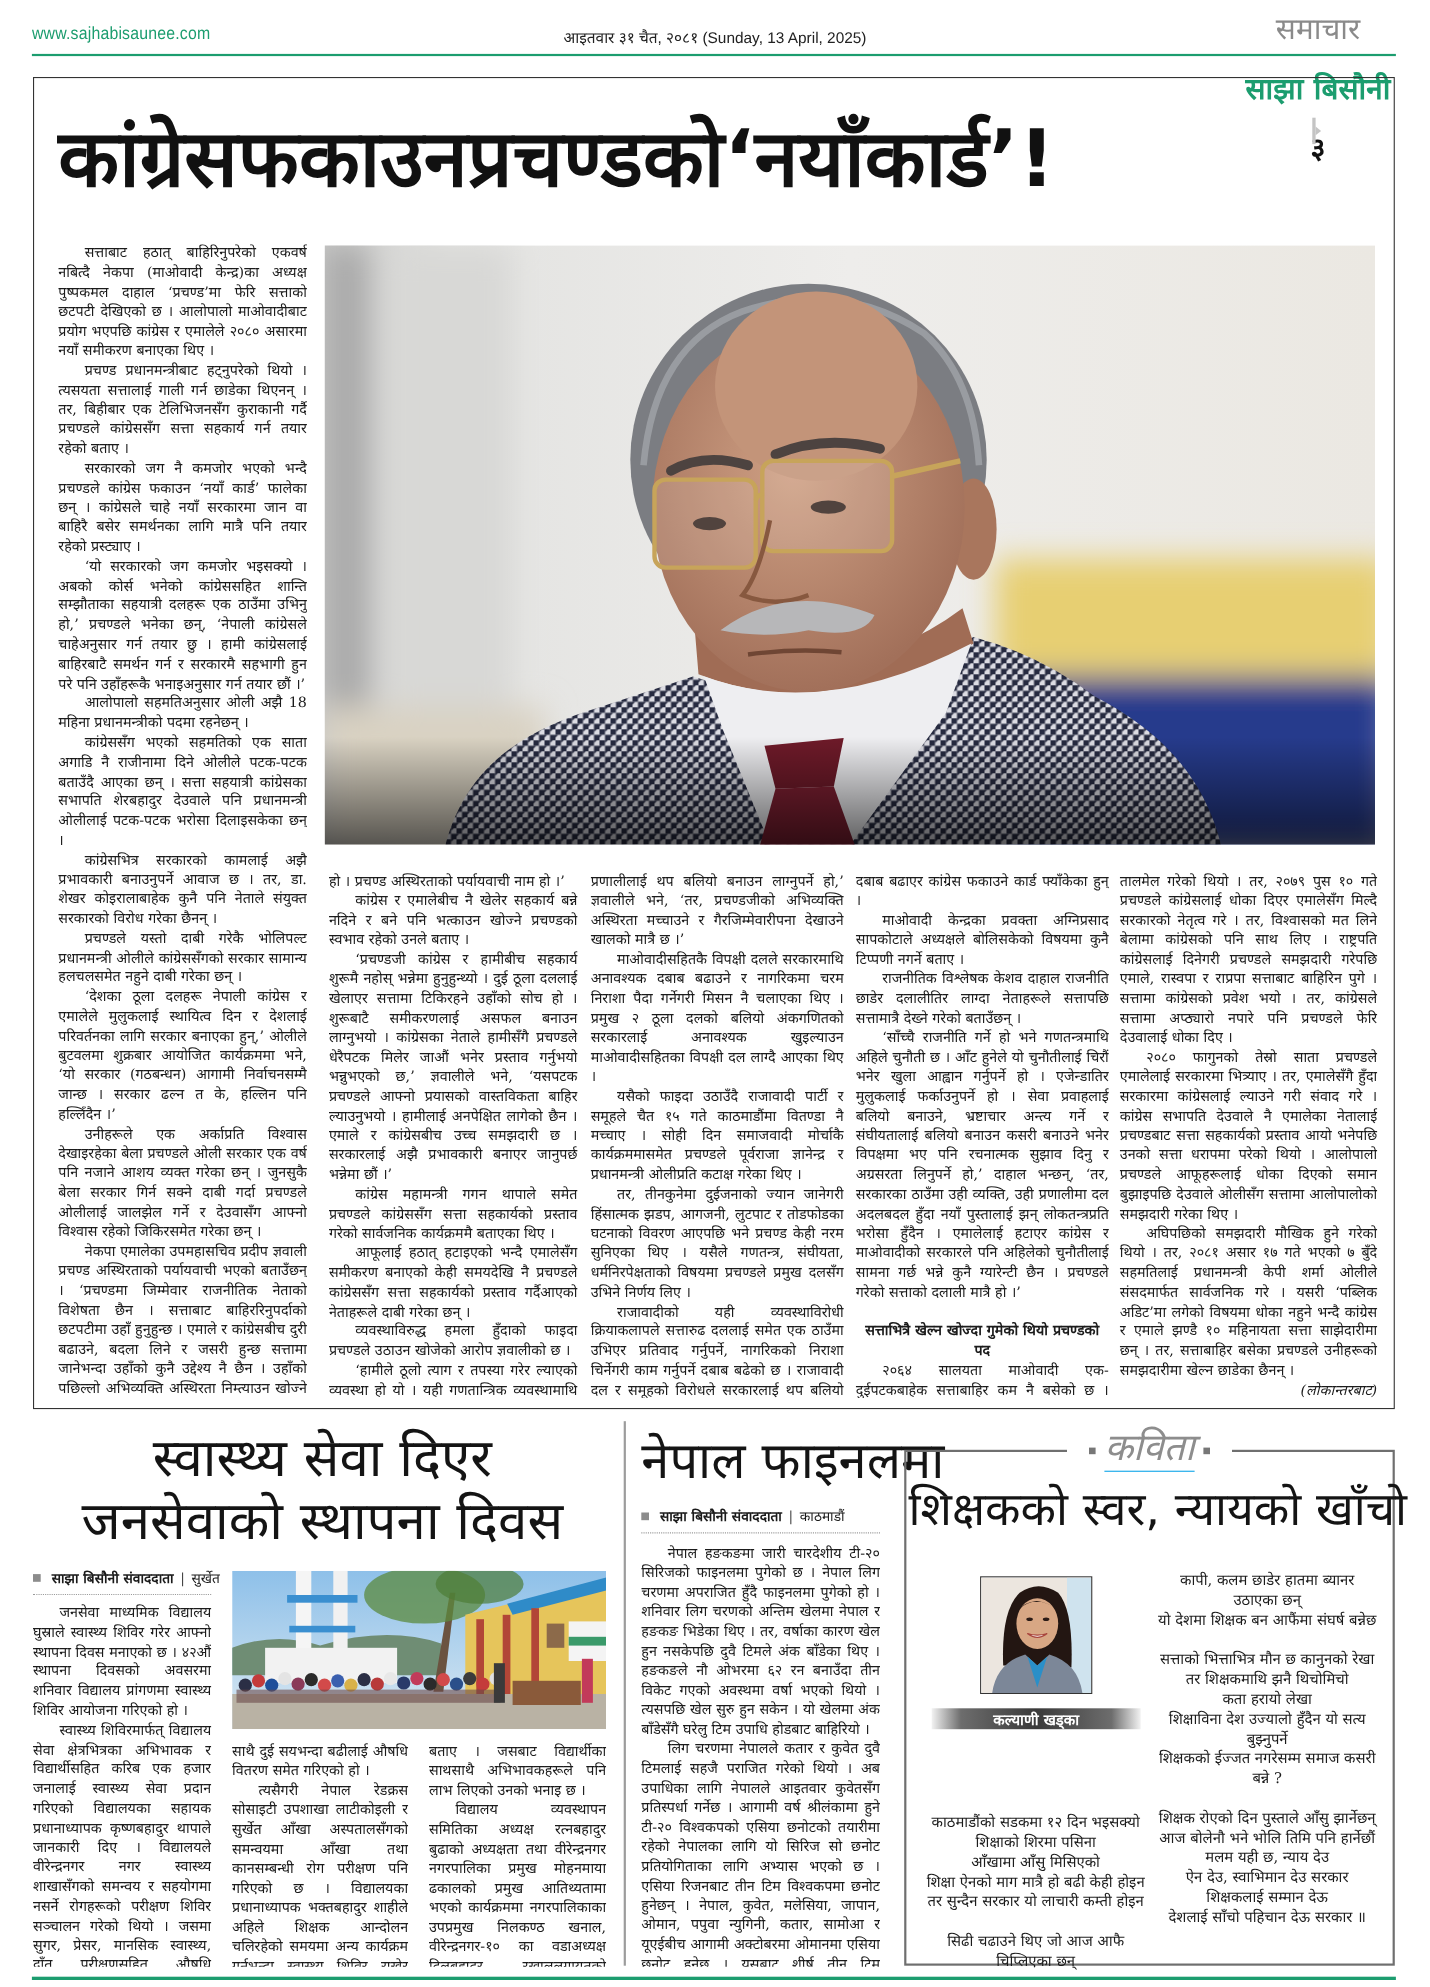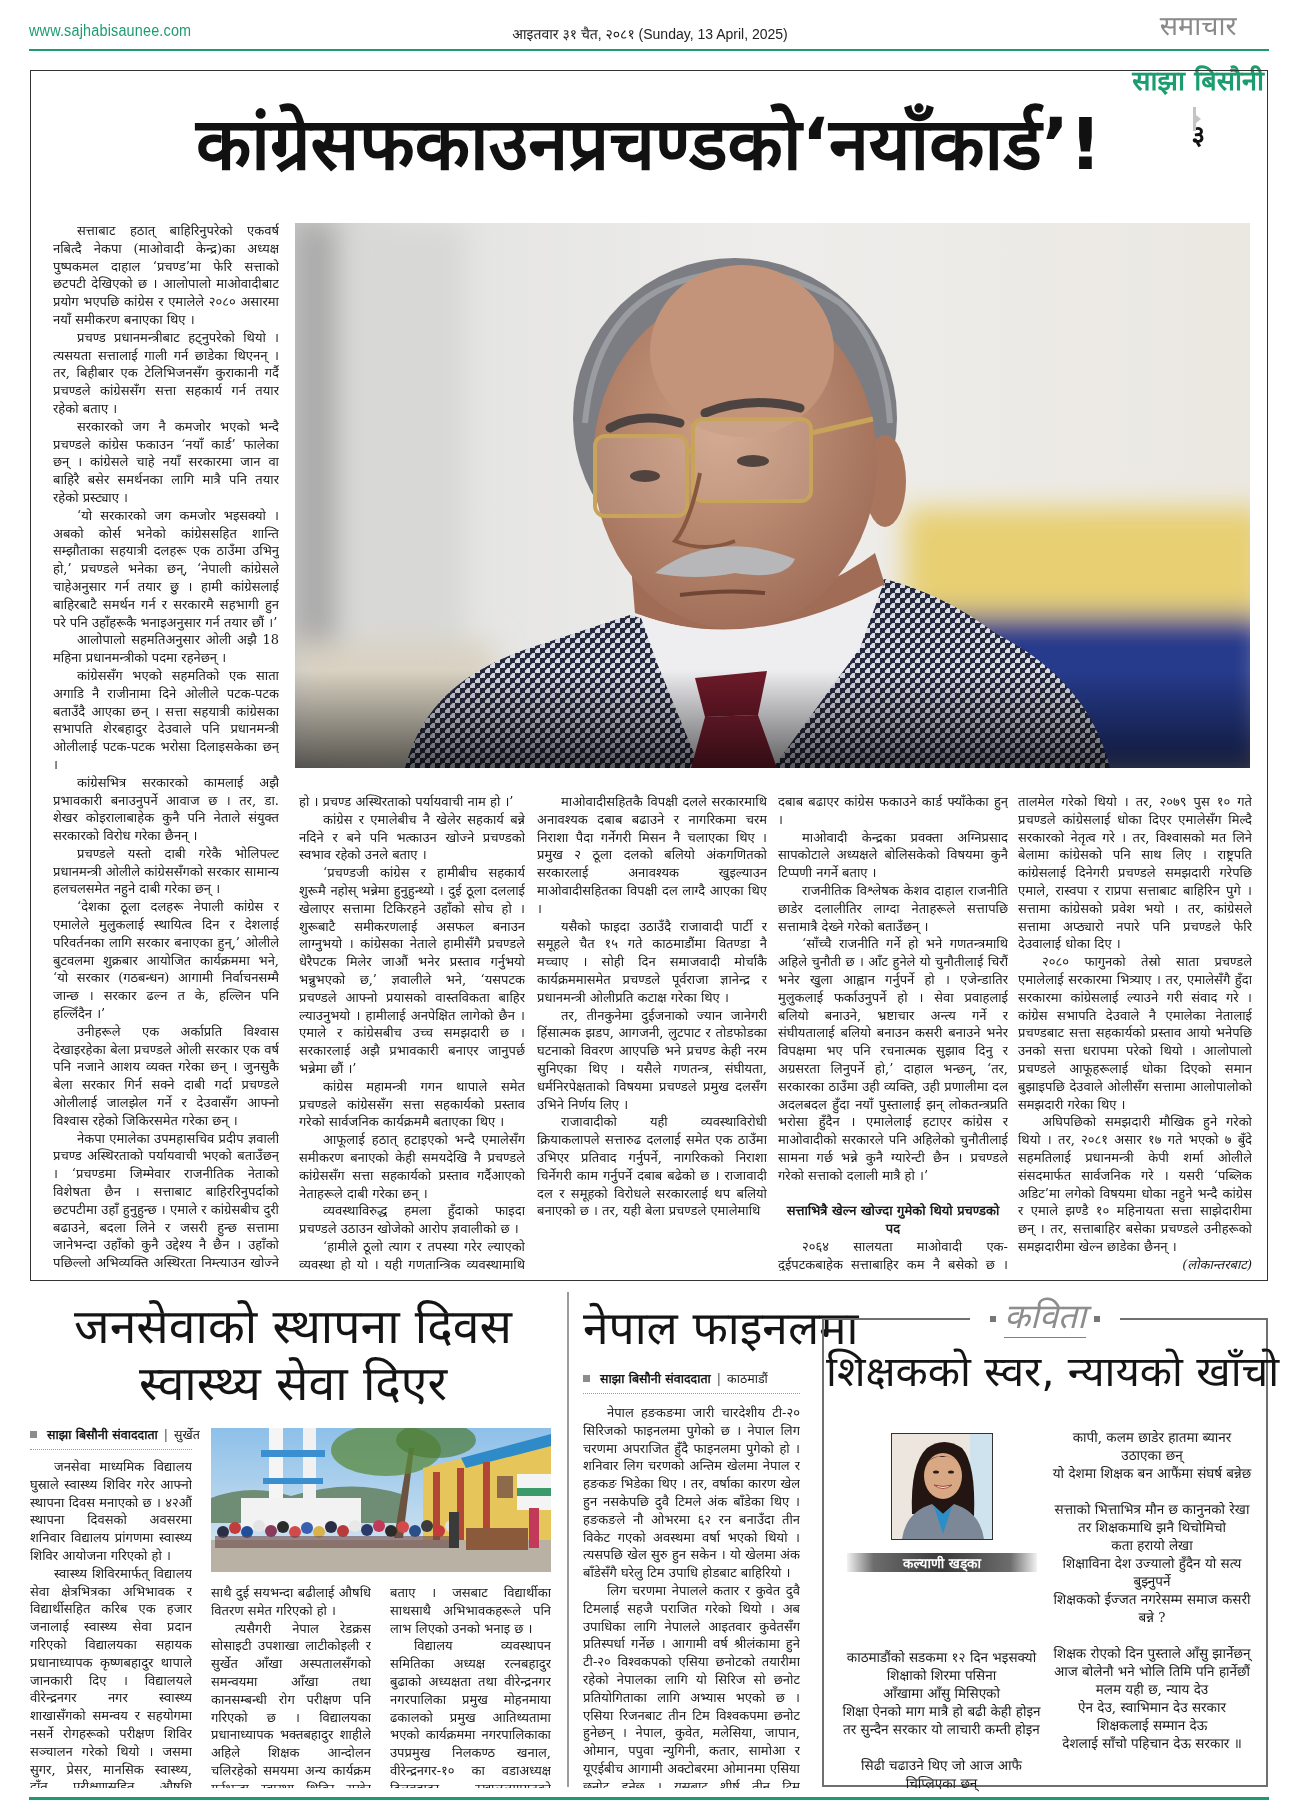--- a/index.html
+++ b/index.html
@@ -23,21 +23,21 @@
   .hdr-marker { width: 10px; height: 24px; position: relative; }
   .hdr-marker::before { content: ""; position: absolute; left: 0; top: 0; width: 3px; height: 24px; background: #c4c4c4; }
   .hdr-marker::after { content: ""; position: absolute; left: 3px; top: 8px; border-left: 5px solid #c4c4c4;
     border-top: 4px solid transparent; border-bottom: 4px solid transparent; }
   .hdr-page { font-size: 26px; font-weight: bold; color: #111; }
   .rule-top { left: 29px; top: 49px; width: 1240px; height: 2px; background: #1c9d6f; }
   .rule-bottom { left: 29px; top: 1797px; width: 1240px; height: 3px; background: #1c9d6f; }
 
   
   .main-box { left: 30px; top: 70px; width: 1238px; height: 1211px; border: 1px solid #333; box-sizing: border-box; }
-  .headline { left: 53px; top: 90px; width: 1192px; height: 108px; display: flex; justify-content: center;
+  .headline { left: 53px; top: 90px; width: 1192px; height: 108px; display: flex; justify-content: flex-start;
     align-items: center; font-family: "DejaVu Sans", sans-serif; font-weight: bold; font-size: 72px; color: #111;
     white-space: nowrap; line-height: 108px; }
   .main-photo { left: 295px; top: 223px; width: 955px; height: 545px; overflow: hidden; }
 
   .col { position: absolute; overflow: hidden; text-align: justify; font-size: 13px; line-height: 17.8px; color: #1b1b1b; }
   .col p { margin: 0; text-indent: 24px; }
   .col p.cont { text-indent: 0; }
   .col p.sub { font-weight: bold; text-indent: 0; margin-top: 17.8px; text-align: center; }
   .col p.src { text-align: right; font-style: italic; text-indent: 0; }
 
@@ -202,20 +202,21 @@
   <p class="cont">हो । प्रचण्ड अस्थिरताको पर्यायवाची नाम हो ।’</p>
   <p>कांग्रेस र एमालेबीच नै खेलेर सहकार्य बन्ने नदिने र बने पनि भत्काउन खोज्ने प्रचण्डको स्वभाव रहेको उनले बताए ।</p>
   <p>‘प्रचण्डजी कांग्रेस र हामीबीच सहकार्य शुरूमै नहोस् भन्नेमा हुनुहुन्थ्यो । दुई ठूला दललाई खेलाएर सत्तामा टिकिरहने उहाँको सोच हो । शुरूबाटै समीकरणलाई असफल बनाउन लाग्नुभयो । कांग्रेसका नेताले हामीसँगै प्रचण्डले धेरैपटक मिलेर जाऔं भनेर प्रस्ताव गर्नुभयो भन्नुभएको छ,’ ज्ञवालीले भने, ‘यसपटक प्रचण्डले आफ्नो प्रयासको वास्तविकता बाहिर ल्याउनुभयो । हामीलाई अनपेक्षित लागेको छैन । एमाले र कांग्रेसबीच उच्च समझदारी छ । सरकारलाई अझै प्रभावकारी बनाएर जानुपर्छ भन्नेमा छौं ।’</p>
   <p>कांग्रेस महामन्त्री गगन थापाले समेत प्रचण्डले कांग्रेससँग सत्ता सहकार्यको प्रस्ताव गरेको सार्वजनिक कार्यक्रममै बताएका थिए ।</p>
   <p>आफूलाई हठात् हटाइएको भन्दै एमालेसँग समीकरण बनाएको केही समयदेखि नै प्रचण्डले कांग्रेससँग सत्ता सहकार्यको प्रस्ताव गर्दैआएको नेताहरूले दाबी गरेका छन् ।</p>
   <p>व्यवस्थाविरुद्ध हमला हुँदाको फाइदा प्रचण्डले उठाउन खोजेको आरोप ज्ञवालीको छ ।</p>
   <p>‘हामीले ठूलो त्याग र तपस्या गरेर ल्याएको व्यवस्था हो यो । यही गणतान्त्रिक व्यवस्थामाथि एकथरिले हमला गरिरहेका छन् । यस्तो बेला</p>
 </div>
 
 <div class="col c3">
+  <p class="cont">प्रणालीलाई थप बलियो बनाउन लाग्नुपर्ने हो,’ ज्ञवालीले भने, ‘तर, प्रचण्डजीको अभिव्यक्ति अस्थिरता मच्चाउने र गैरजिम्मेवारीपना देखाउने खालको मात्रै छ ।’</p>
   <p>माओवादीसहितकै विपक्षी दलले सरकारमाथि अनावश्यक दबाब बढाउने र नागरिकमा चरम निराशा पैदा गर्नेगरी मिसन नै चलाएका थिए । प्रमुख २ ठूला दलको बलियो अंकगणितको सरकारलाई अनावश्यक खुइल्याउन माओवादीसहितका विपक्षी दल लाग्दै आएका थिए ।</p>
   <p>यसैको फाइदा उठाउँदै राजावादी पार्टी र समूहले चैत १५ गते काठमाडौंमा वितण्डा नै मच्चाए । सोही दिन समाजवादी मोर्चाकै कार्यक्रममासमेत प्रचण्डले पूर्वराजा ज्ञानेन्द्र र प्रधानमन्त्री ओलीप्रति कटाक्ष गरेका थिए ।</p>
   <p>तर, तीनकुनेमा दुईजनाको ज्यान जानेगरी हिंसात्मक झडप, आगजनी, लुटपाट र तोडफोडका घटनाको विवरण आएपछि भने प्रचण्ड केही नरम सुनिएका थिए । यसैले गणतन्त्र, संघीयता, धर्मनिरपेक्षताको विषयमा प्रचण्डले प्रमुख दलसँग उभिने निर्णय लिए ।</p>
   <p>राजावादीको यही व्यवस्थाविरोधी क्रियाकलापले सत्तारुढ दललाई समेत एक ठाउँमा उभिएर प्रतिवाद गर्नुपर्ने, नागरिकको निराशा चिर्नेगरी काम गर्नुपर्ने दबाब बढेको छ । राजावादी दल र समूहको विरोधले सरकारलाई थप बलियो बनाएको छ । तर, यही बेला प्रचण्डले एमालेमाथि</p>
 </div>
 
 <div class="col c4">
   <p class="cont">दबाब बढाएर कांग्रेस फकाउने कार्ड फ्याँकेका हुन् ।</p>
   <p>माओवादी केन्द्रका प्रवक्ता अग्निप्रसाद सापकोटाले अध्यक्षले बोलिसकेको विषयमा कुनै टिप्पणी नगर्ने बताए ।</p>
   <p>राजनीतिक विश्लेषक केशव दाहाल राजनीति छाडेर दलालीतिर लाग्दा नेताहरूले सत्तापछि सत्तामात्रै देख्ने गरेको बताउँछन् ।</p>
@@ -225,22 +226,22 @@
 </div>
 
 <div class="col c5">
   <p class="cont">तालमेल गरेको थियो । तर, २०७९ पुस १० गते प्रचण्डले कांग्रेसलाई धोका दिएर एमालेसँग मिल्दै सरकारको नेतृत्व गरे । तर, विश्वासको मत लिने बेलामा कांग्रेसको पनि साथ लिए । राष्ट्रपति कांग्रेसलाई दिनेगरी प्रचण्डले समझदारी गरेपछि एमाले, रास्वपा र राप्रपा सत्ताबाट बाहिरिन पुगे । सत्तामा कांग्रेसको प्रवेश भयो । तर, कांग्रेसले सत्तामा अप्ठ्यारो नपारे पनि प्रचण्डले फेरि देउवालाई धोका दिए ।</p>
   <p>२०८० फागुनको तेस्रो साता प्रचण्डले एमालेलाई सरकारमा भित्र्याए । तर, एमालेसँगै हुँदा सरकारमा कांग्रेसलाई ल्याउने गरी संवाद गरे । कांग्रेस सभापति देउवाले नै एमालेका नेतालाई प्रचण्डबाट सत्ता सहकार्यको प्रस्ताव आयो भनेपछि उनको सत्ता धरापमा परेको थियो । आलोपालो प्रचण्डले आफूहरूलाई धोका दिएको समान बुझाइपछि देउवाले ओलीसँग सत्तामा आलोपालोको समझदारी गरेका थिए ।</p>
   <p>अघिपछिको समझदारी मौखिक हुने गरेको थियो । तर, २०८१ असार १७ गते भएको ७ बुँदे सहमतिलाई प्रधानमन्त्री केपी शर्मा ओलीले संसदमार्फत सार्वजनिक गरे । यसरी ‘पब्लिक अडिट’मा लगेको विषयमा धोका नहुने भन्दै कांग्रेस र एमाले झण्डै १० महिनायता सत्ता साझेदारीमा छन् । तर, सत्ताबाहिर बसेका प्रचण्डले उनीहरूको समझदारीमा खेल्न छाडेका छैनन् ।</p>
   <p class="src">(लोकान्तरबाट)</p>
 </div>
 
 <div class="abs h-headline">
+  <div>स्वास्थ्य सेवा दिएर</div>
   <div>जनसेवाको स्थापना दिवस</div>
-  <div>स्वास्थ्य सेवा दिएर</div>
 </div>
 
 <div class="abs byline h-byline">
   <span class="bullet"></span>
   <span class="author">साझा बिसौनी संवाददाता</span>
   <span class="sep">|</span>
   <span>सुर्खेत</span>
 </div>
 
 <div class="abs h-photo">

